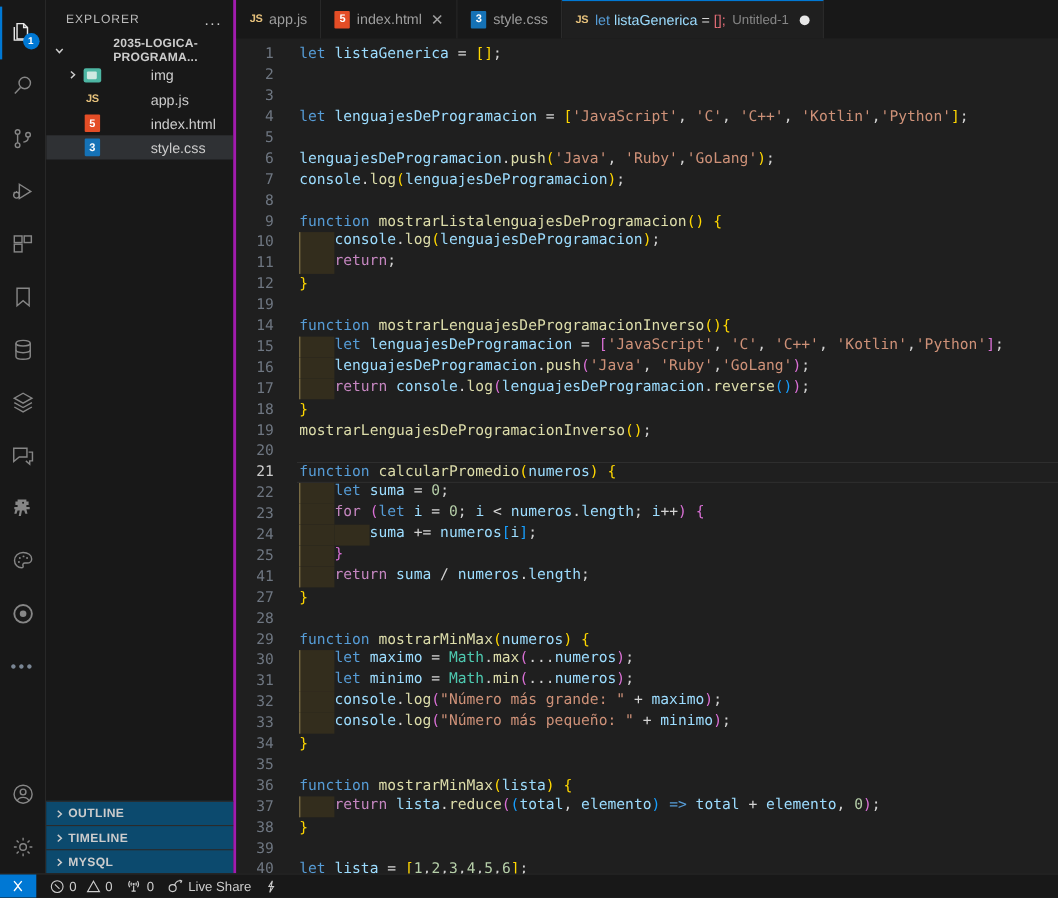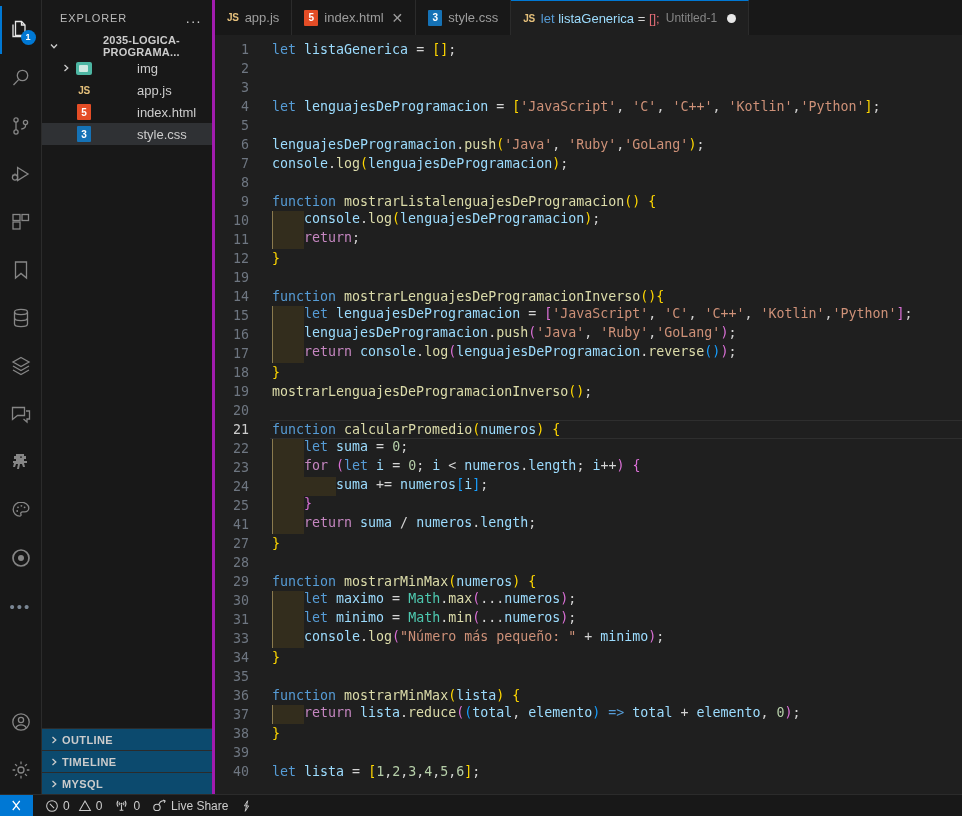--- a/index.html
+++ b/index.html
@@ -479,20 +479,21 @@
         <div class="code-line"><span class="lnum">27</span><span class="ctext"><span class="b1">}</span></span></div>
 
         <div class="code-line"><span class="lnum">28</span><span class="ctext"></span></div>
 
         <div class="code-line"><span class="lnum">29</span><span class="ctext"><span class="kw">function</span> <span class="fn">mostrarMinMax</span><span class="b1">(</span><span class="var">numeros</span><span class="b1">)</span> <span class="b1">{</span></span></div>
 
         <div class="code-line"><span class="lnum">30</span><span class="ctext"><span class="guide gb first"></span><span class="kw">let</span> <span class="var">maximo</span> <span class="op">=</span> <span class="obj">Math</span><span class="op">.</span><span class="prop">max</span><span class="b2">(</span><span class="op">...</span><span class="var">numeros</span><span class="b2">)</span><span class="op">;</span></span></div>
 
         <div class="code-line"><span class="lnum">31</span><span class="ctext"><span class="guide gb first"></span><span class="kw">let</span> <span class="var">minimo</span> <span class="op">=</span> <span class="obj">Math</span><span class="op">.</span><span class="prop">min</span><span class="b2">(</span><span class="op">...</span><span class="var">numeros</span><span class="b2">)</span><span class="op">;</span></span></div>
 
+        <div class="code-line"><span class="lnum">32</span><span class="ctext"><span class="guide gb first"></span><span class="var">console</span><span class="op">.</span><span class="prop">log</span><span class="b2">(</span><span class="str">"Número más grande: "</span> <span class="op">+</span> <span class="var">maximo</span><span class="b2">)</span><span class="op">;</span></span></div>
 
         <div class="code-line"><span class="lnum">33</span><span class="ctext"><span class="guide gb first"></span><span class="var">console</span><span class="op">.</span><span class="prop">log</span><span class="b2">(</span><span class="str">"Número más pequeño: "</span> <span class="op">+</span> <span class="var">minimo</span><span class="b2">)</span><span class="op">;</span></span></div>
 
         <div class="code-line"><span class="lnum">34</span><span class="ctext"><span class="b1">}</span></span></div>
 
         <div class="code-line"><span class="lnum">35</span><span class="ctext"></span></div>
 
         <div class="code-line"><span class="lnum">36</span><span class="ctext"><span class="kw">function</span> <span class="fn">mostrarMinMax</span><span class="b1">(</span><span class="var">lista</span><span class="b1">)</span> <span class="b1">{</span></span></div>
 
         <div class="code-line"><span class="lnum">37</span><span class="ctext"><span class="guide gb first"></span><span class="ctl">return</span> <span class="var">lista</span><span class="op">.</span><span class="prop">reduce</span><span class="b2">(</span><span class="b3">(</span><span class="var">total</span><span class="op">,</span> <span class="var">elemento</span><span class="b3">)</span> <span class="arrow">=&gt;</span> <span class="var">total</span> <span class="op">+</span> <span class="var">elemento</span><span class="op">,</span> <span class="num">0</span><span class="b2">)</span><span class="op">;</span></span></div>

